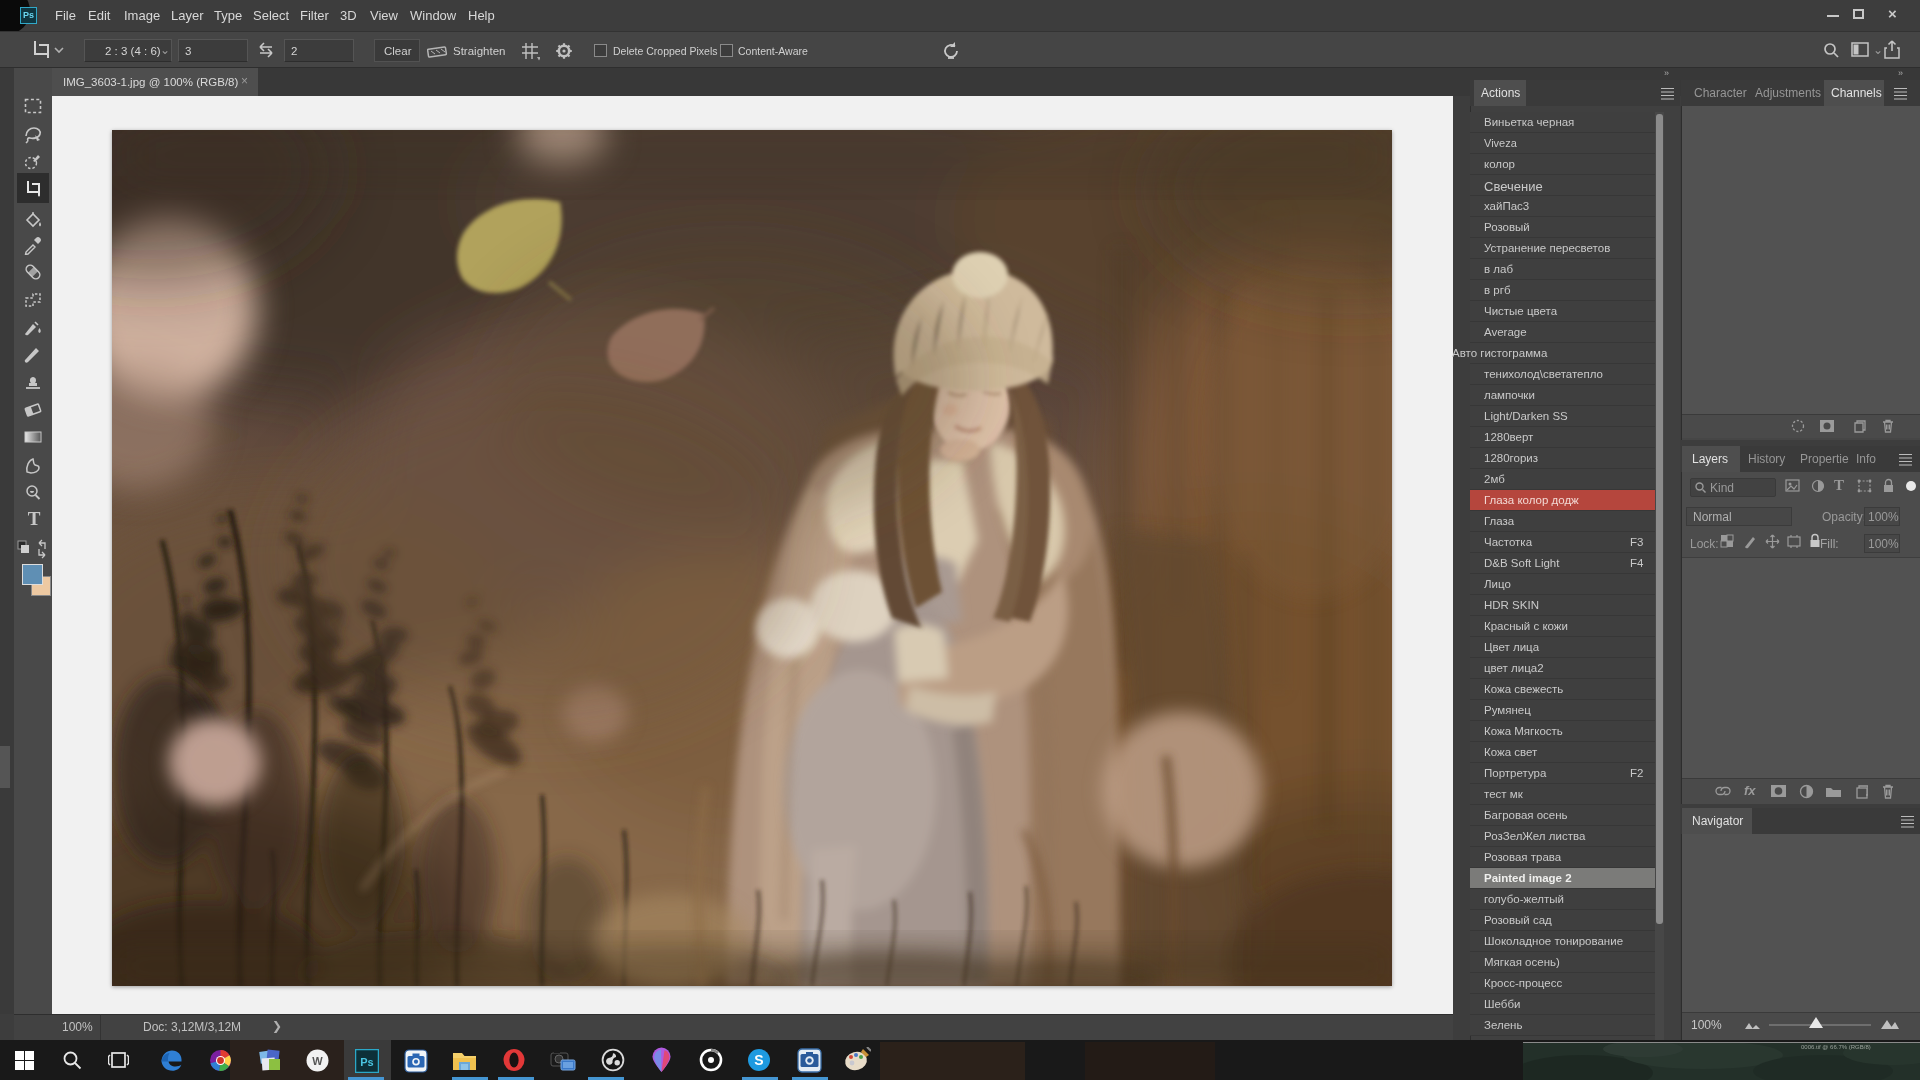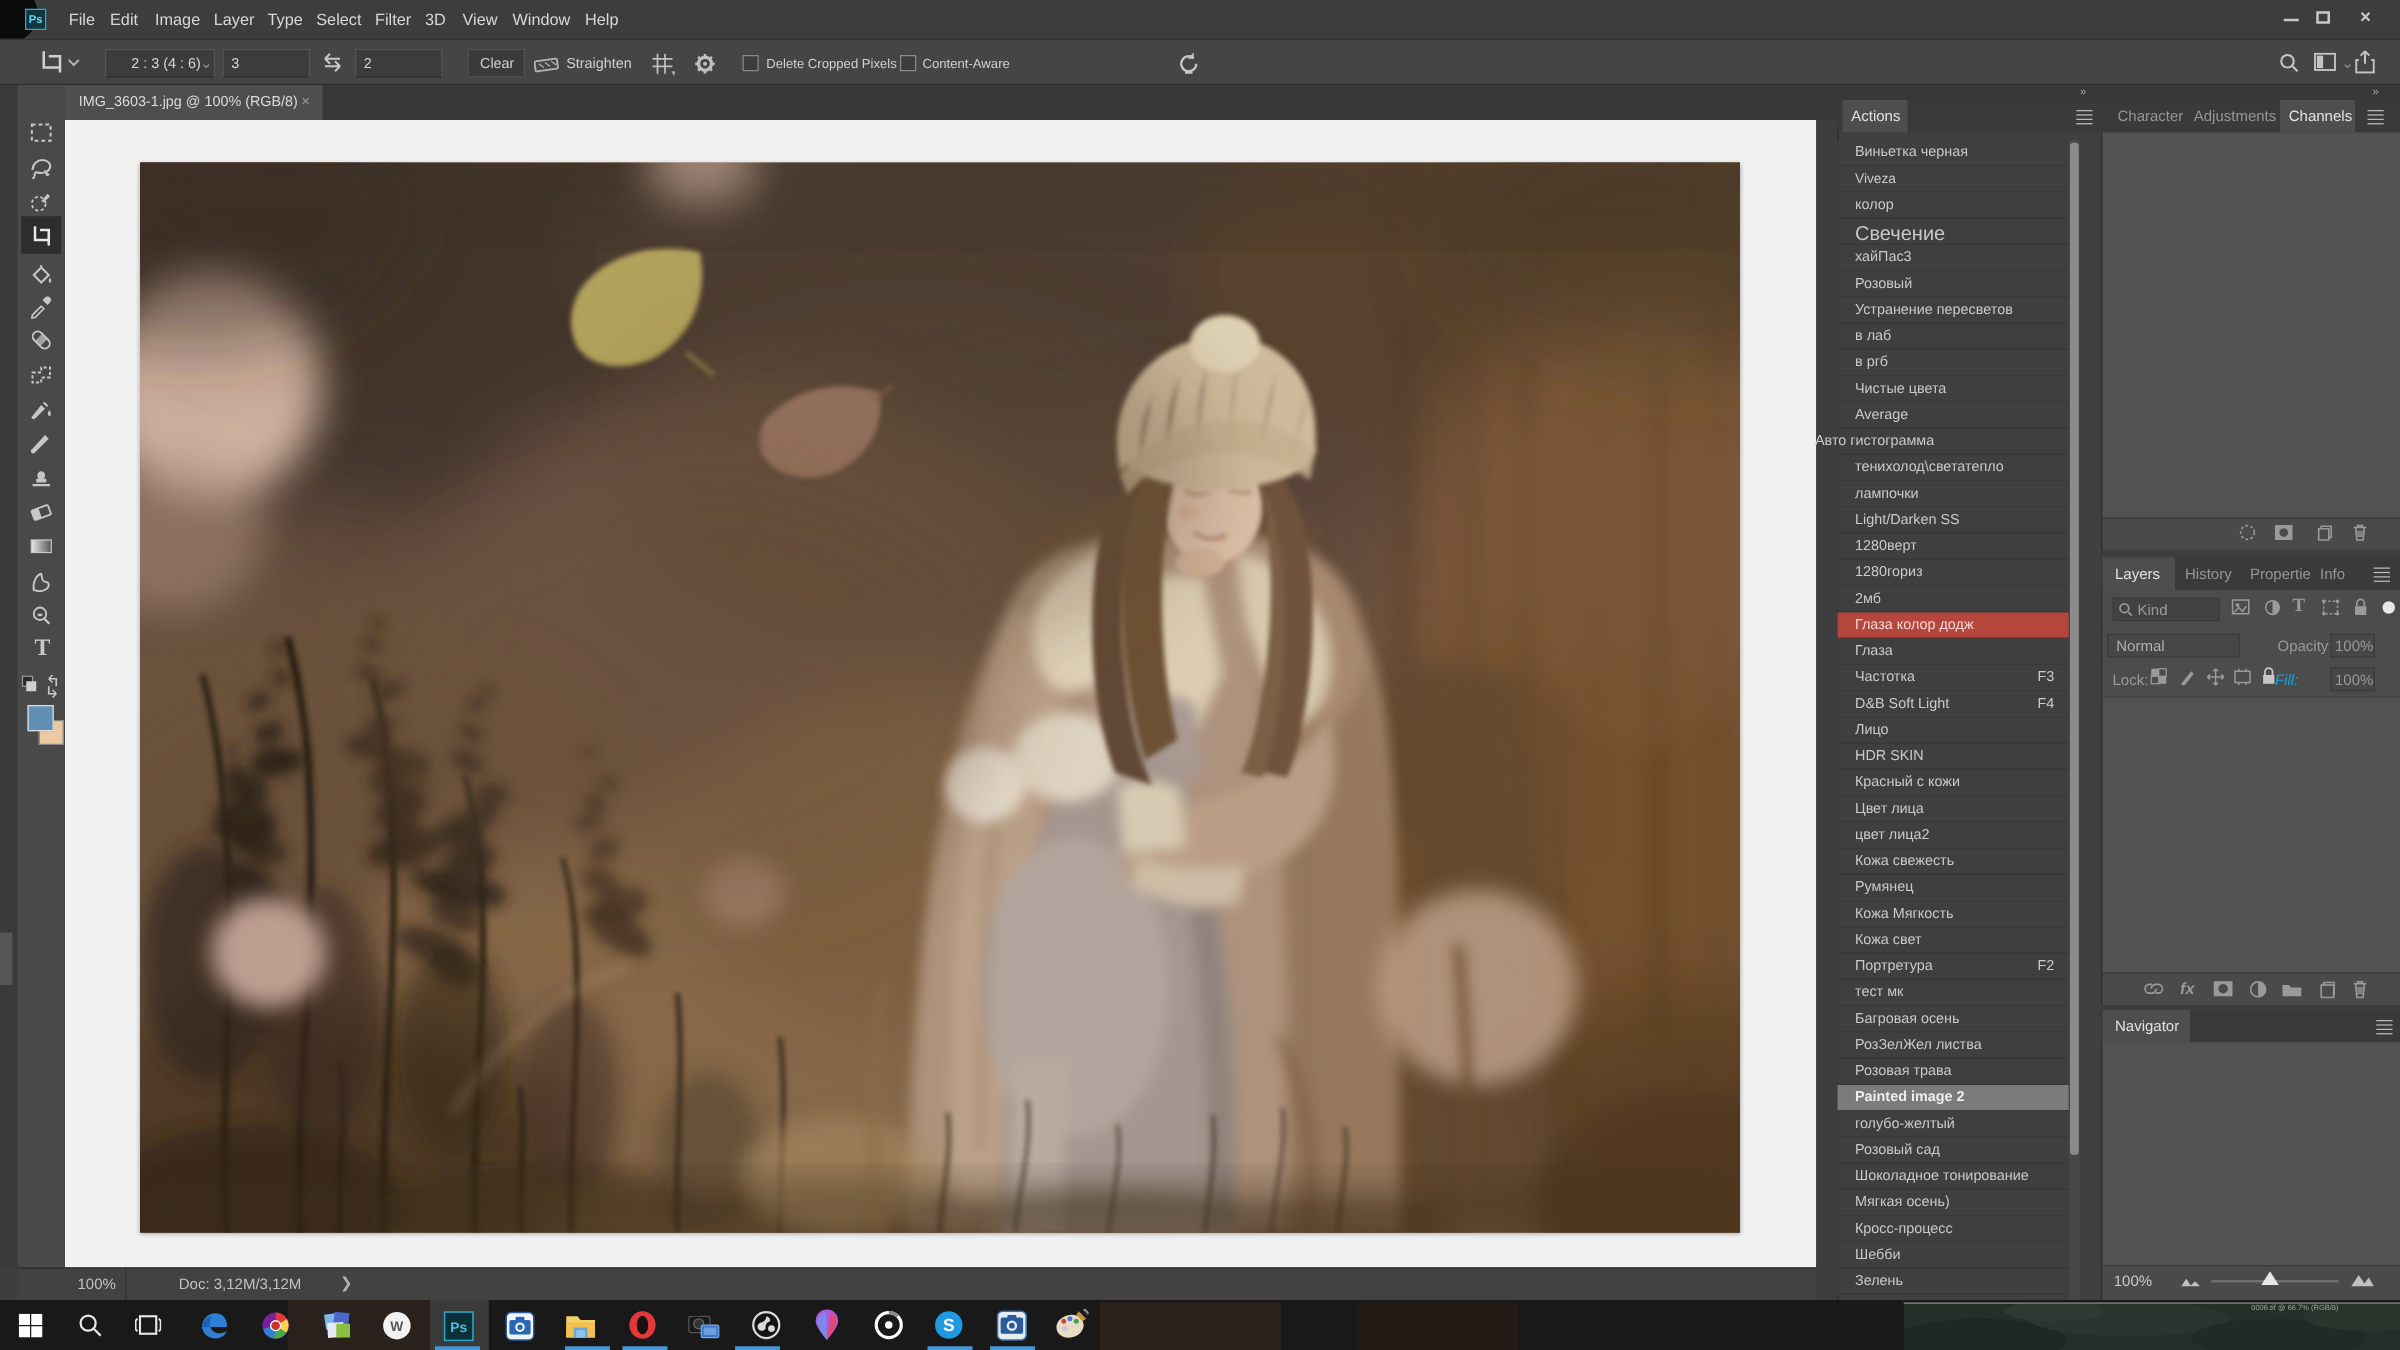--- a/index.html
+++ b/index.html
@@ -465,21 +465,21 @@
   <div class="abs txt" style="left:1481px;top:86px;color:#e0e0e0;">Actions</div>
   <div class="abs" style="left:1661px;top:88px;width:13px;height:1.4px;background:#bbb;box-shadow:0 3.5px 0 #bbb, 0 7px 0 #bbb, 0 10.5px 0 #bbb;"></div>
   <div id="actionrows">
   <div class="abs" style="left:1470px;top:112px;width:185px;height:21px;background:#3f3f3f;border-bottom:1px solid #373737;"></div>
   <div class="abs txt" style="left:1484px;top:116px;color:#c9c9c9;font-size:11.5px;">Виньетка черная</div>
   <div class="abs" style="left:1470px;top:133px;width:185px;height:21px;background:#3f3f3f;border-bottom:1px solid #373737;"></div>
   <div class="abs txt" style="left:1484px;top:137px;color:#c9c9c9;font-size:11px;">Viveza</div>
   <div class="abs" style="left:1470px;top:154px;width:185px;height:21px;background:#3f3f3f;border-bottom:1px solid #373737;"></div>
   <div class="abs txt" style="left:1484px;top:158px;color:#c9c9c9;font-size:11.5px;">колор</div>
   <div class="abs" style="left:1470px;top:175px;width:185px;height:21px;background:#3f3f3f;border-bottom:1px solid #373737;"></div>
-  <div class="abs txt" style="left:1484px;top:179px;color:#c9c9c9;font-size:16px;">Свечение</div>
+  <div class="abs txt" style="left:1484px;top:179px;color:#c9c9c9;font-size:13px;">Свечение</div>
   <div class="abs" style="left:1470px;top:196px;width:185px;height:21px;background:#3f3f3f;border-bottom:1px solid #373737;"></div>
   <div class="abs txt" style="left:1484px;top:200px;color:#c9c9c9;font-size:11.5px;">хайПас3</div>
   <div class="abs" style="left:1470px;top:217px;width:185px;height:21px;background:#3f3f3f;border-bottom:1px solid #373737;"></div>
   <div class="abs txt" style="left:1484px;top:221px;color:#c9c9c9;font-size:11.5px;">Розовый</div>
   <div class="abs" style="left:1470px;top:238px;width:185px;height:21px;background:#3f3f3f;border-bottom:1px solid #373737;"></div>
   <div class="abs txt" style="left:1484px;top:242px;color:#c9c9c9;font-size:11.5px;">Устранение пересветов</div>
   <div class="abs" style="left:1470px;top:259px;width:185px;height:21px;background:#3f3f3f;border-bottom:1px solid #373737;"></div>
   <div class="abs txt" style="left:1484px;top:263px;color:#c9c9c9;font-size:11.5px;">в лаб</div>
   <div class="abs" style="left:1470px;top:280px;width:185px;height:21px;background:#3f3f3f;border-bottom:1px solid #373737;"></div>
   <div class="abs txt" style="left:1484px;top:284px;color:#c9c9c9;font-size:11.5px;">в ргб</div>
@@ -660,21 +660,21 @@
       </svg>
   <svg class="abs" style="left:1786px;top:534px;" width="16" height="15" viewBox="0 0 16 15">
         <rect x="2" y="3" width="12" height="9" fill="none" stroke="#9a9a9a" stroke-width="1.2"></rect>
         <path d="M5 3 v-2 M11 3 v-2 M5 12 v2 M11 12 v2" stroke="#9a9a9a" stroke-width="1.2"></path>
       </svg>
   <svg class="abs" style="left:1808px;top:533px;" width="14" height="16" viewBox="0 0 14 16">
         <rect x="2.5" y="7" width="9" height="7" fill="#c8c8c8"></rect>
         <path d="M4 7 V4.5 a3 3 0 0 1 6 0 V7" fill="none" stroke="#c8c8c8" stroke-width="1.4"></path>
       </svg>
   </div>
-  <div class="abs txt" style="left:1820px;top:537px;color:#0ea5e9;font-style:italic;">Fill:</div>
+  <div class="abs txt" style="left:1820px;top:537px;color:#a3a3a3;">Fill:</div>
   <div class="abs" style="left:1864px;top:534px;width:36px;height:19px;background:#474747;border:1px solid #3b3b3b;"></div>
   <div class="abs txt" style="left:1868px;top:537px;color:#9a9a9a;">100%</div>
 
   <div class="abs" style="left:1682px;top:558px;width:238px;height:220px;background:#525252;"></div>
 
   <div class="abs" style="left:1682px;top:778px;width:238px;height:26px;background:#4a4a4a;border-top:1px solid #3a3a3a;"></div>
   <div id="layericons">
   <svg class="abs" style="left:1714px;top:784px;" width="18" height="14" viewBox="0 0 18 14">
         <path d="M7 7 a3.5 3.5 0 0 1 3.5 -3.5 h2 a3.5 3.5 0 0 1 0 7 h-2 M11 7 a3.5 3.5 0 0 1 -3.5 3.5 h-2 a3.5 3.5 0 0 1 0 -7 h2" fill="none" stroke="#9a9a9a" stroke-width="1.3"></path>
       </svg>

